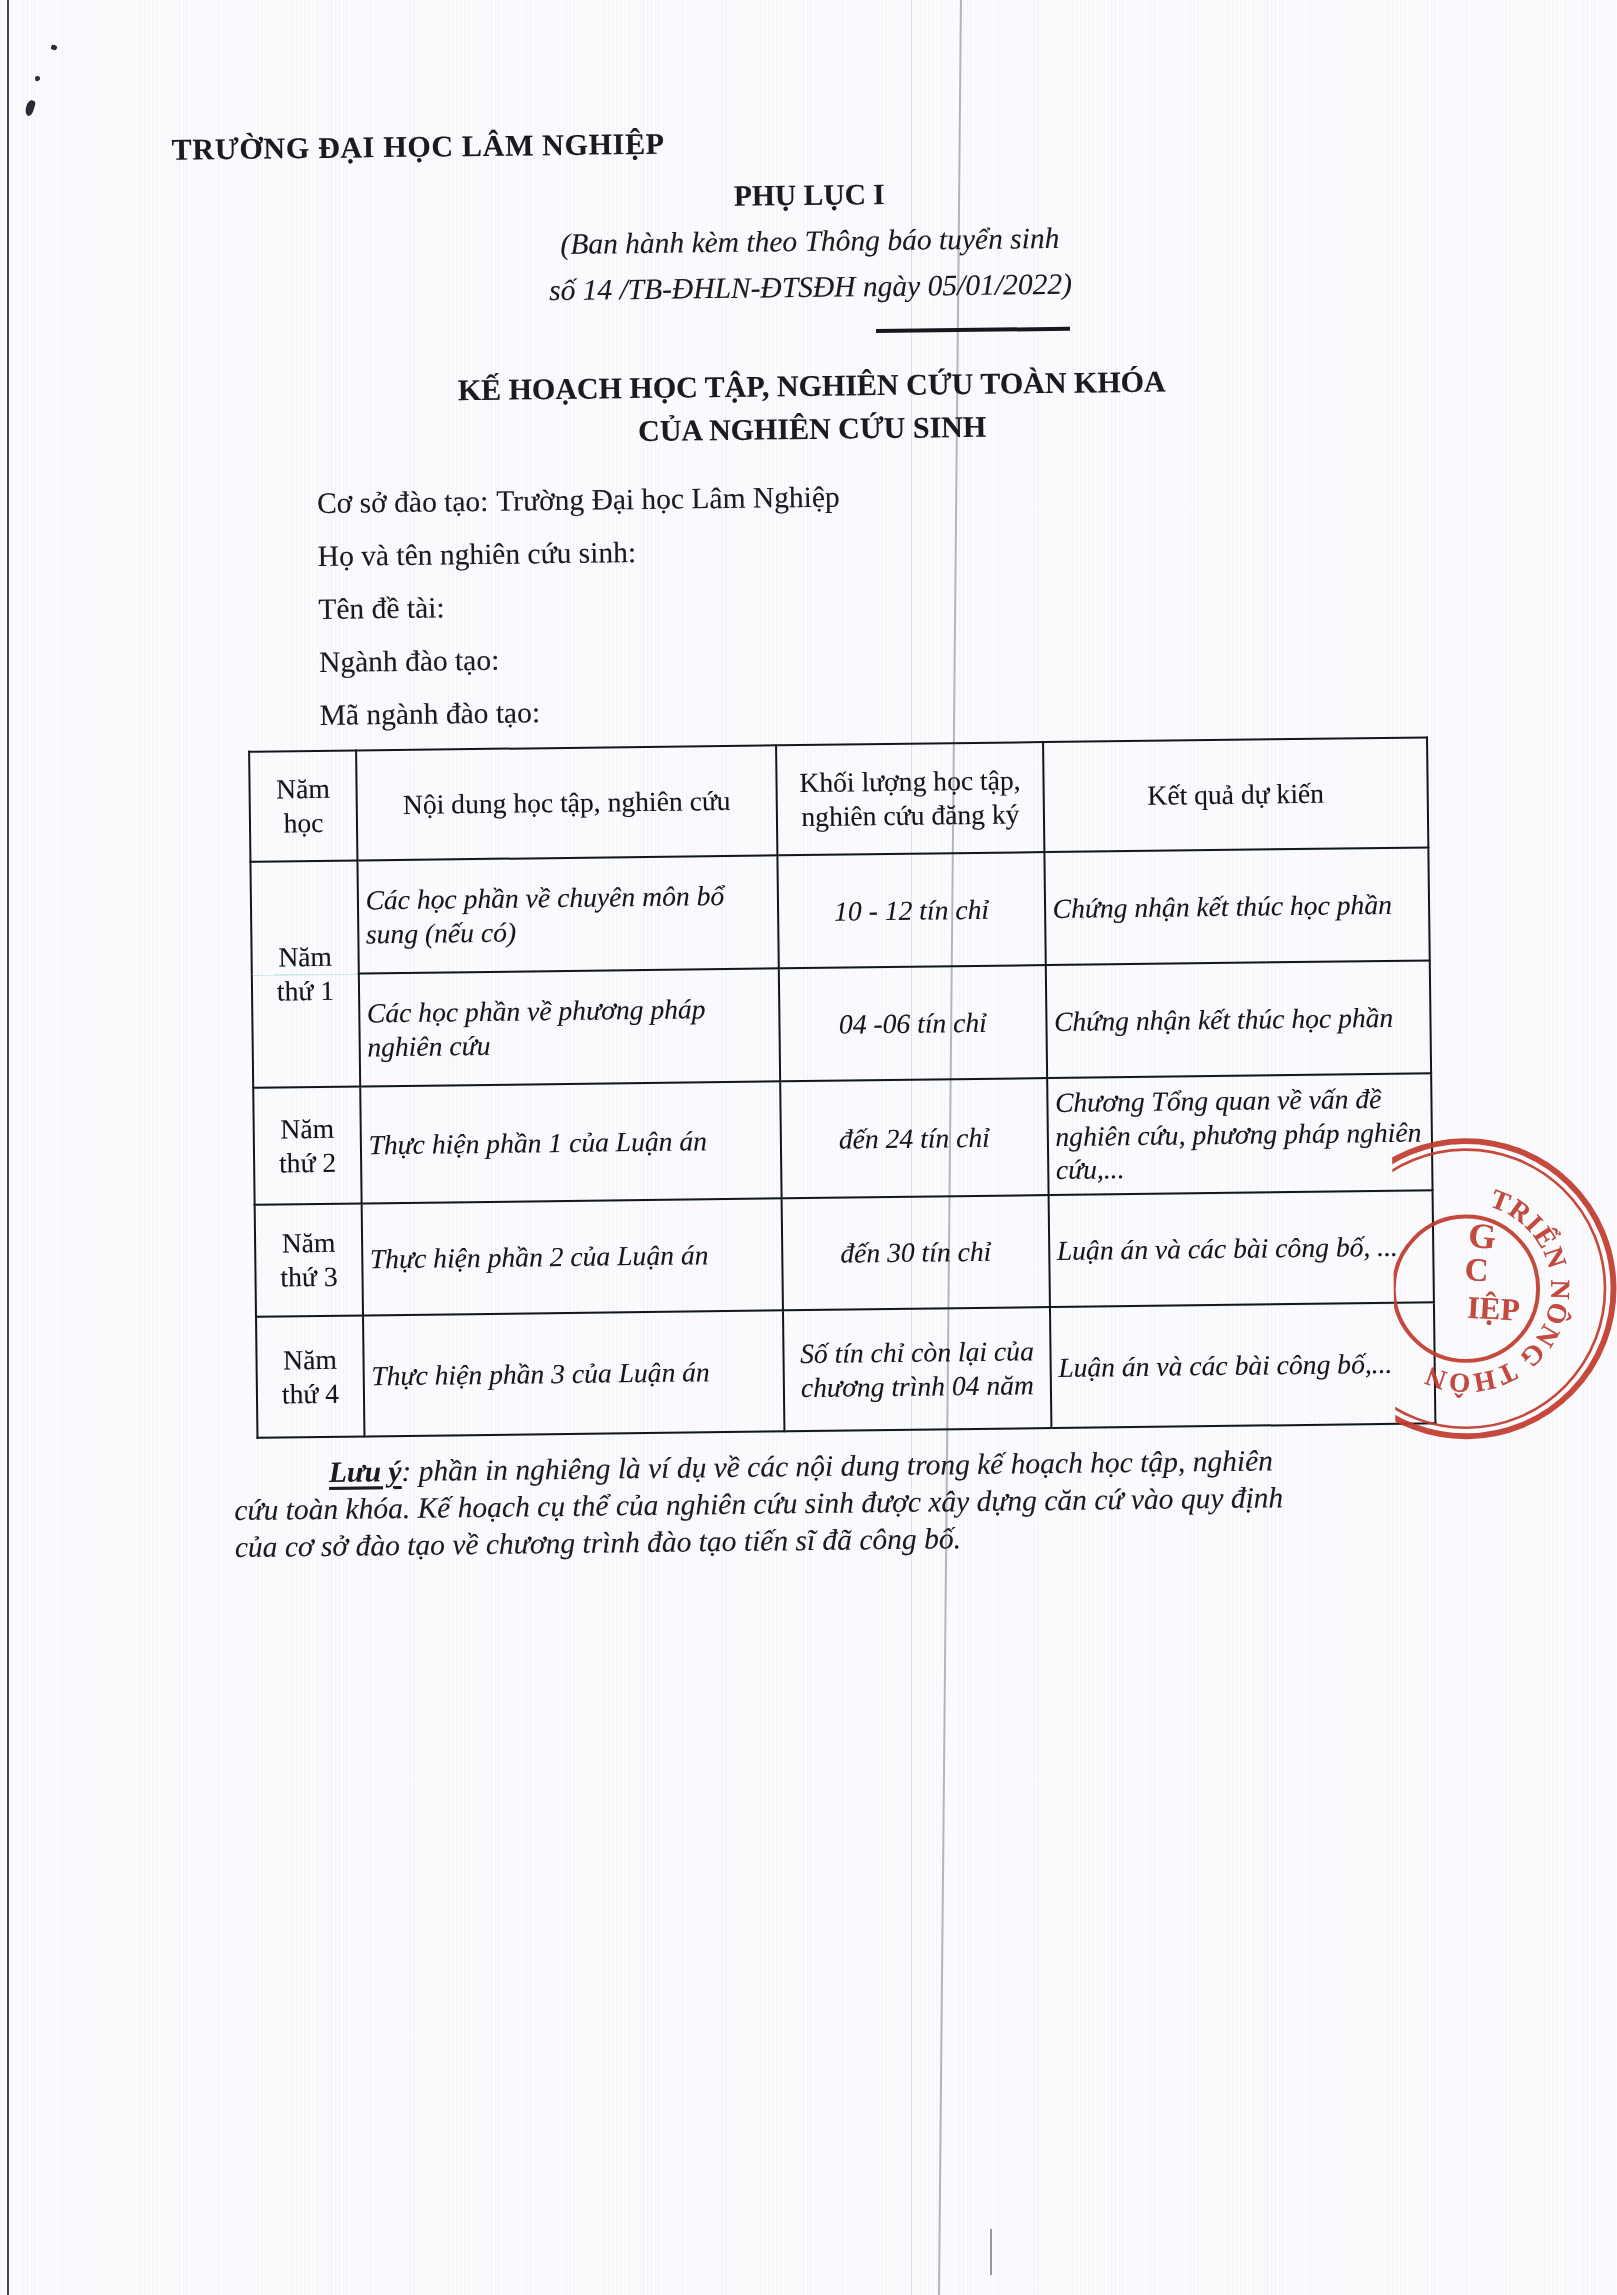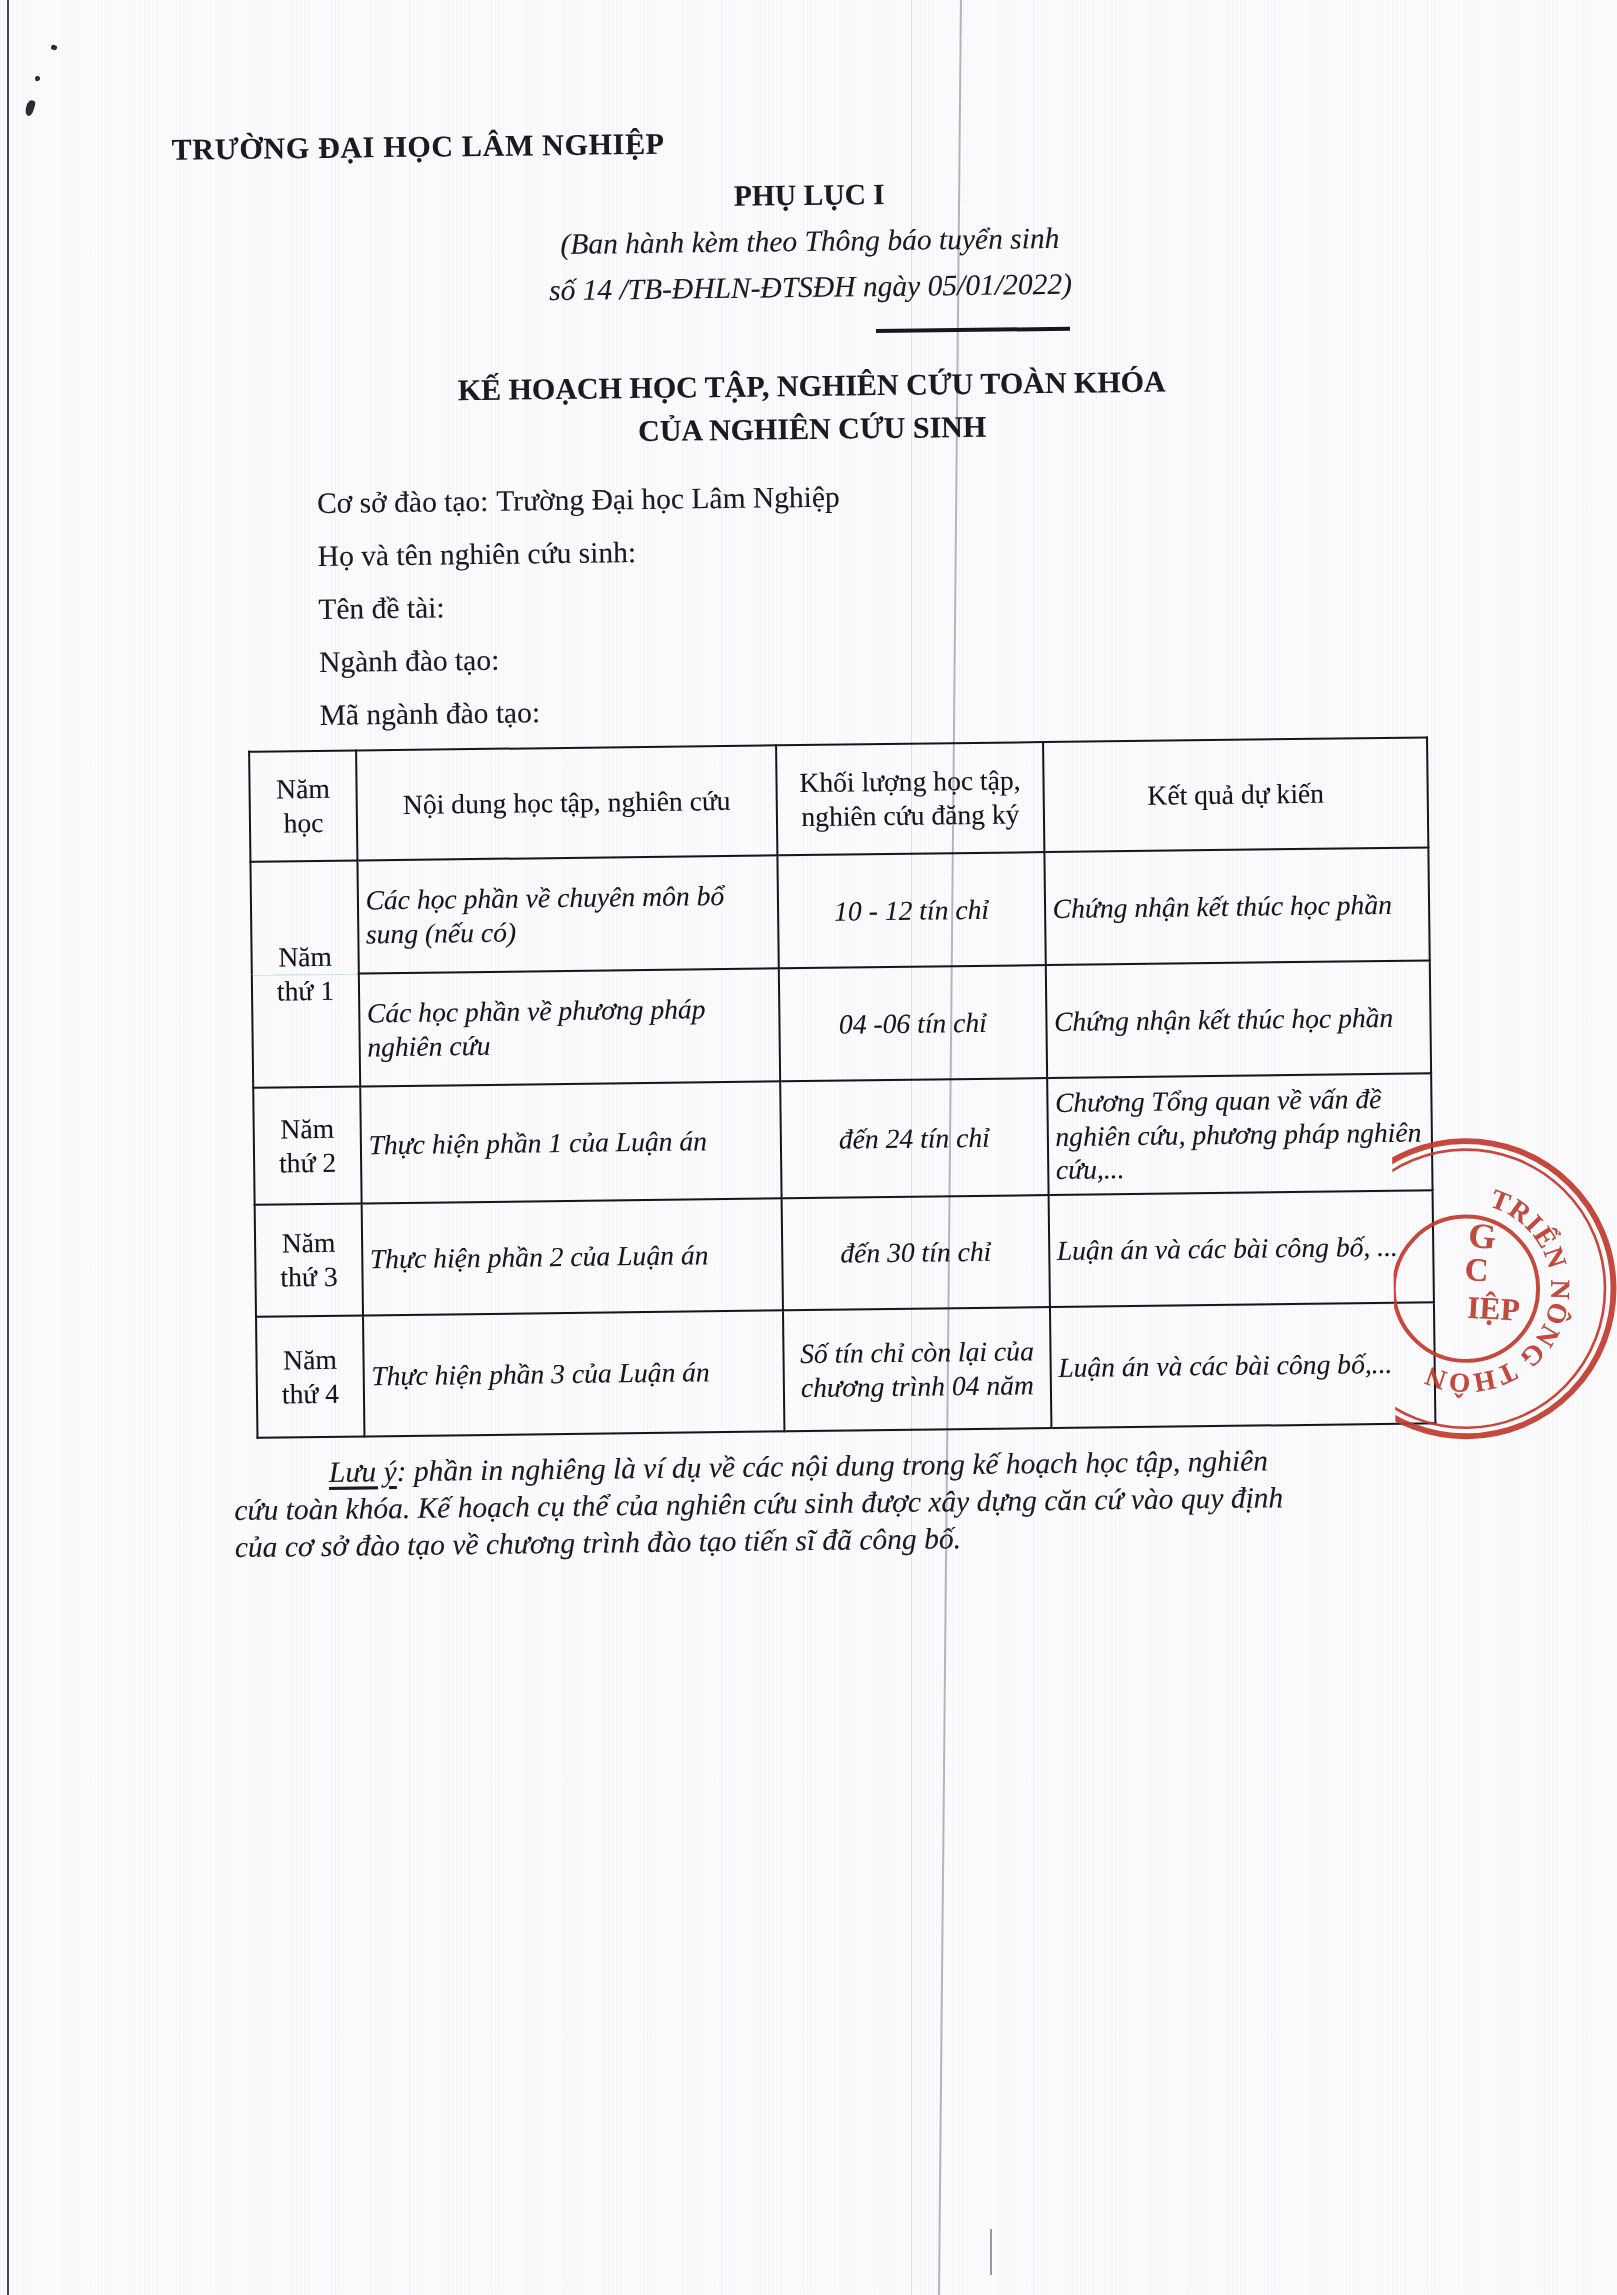--- a/index.html
+++ b/index.html
@@ -72,21 +72,21 @@
   tr.r3 { height:112px; }
   tr.r4 { height:121px; }
   td.year { text-align:center; font-style:normal; }
   td.content { text-align:left; font-style:italic; }
   td.credits { text-align:center; font-style:italic; }
   td.result { text-align:left; font-style:italic; }
 
   .note-block { position:absolute; left:230px; top:1448px; width:1192px; font-size:29.5px; font-style:italic; }
   .note-line { line-height:37px; }
   .note-line.first { text-indent:95px; }
-  .note-label { font-weight:normal; text-decoration:underline; text-underline-offset:5.3px; text-decoration-thickness:2.6px; }
+  .note-label { font-weight:bold; text-decoration:underline; text-underline-offset:5.3px; text-decoration-thickness:2.6px; }
 
   svg.stamp { position:absolute; left:1392px; top:1090px; width:225px; height:420px; opacity:0.92; }
 </style>
 </head>
 <body>
 
 <div class="paper">
   <div class="edge-left"></div>
   <div class="streak-faint"></div>
   <div class="streak-med"></div>

